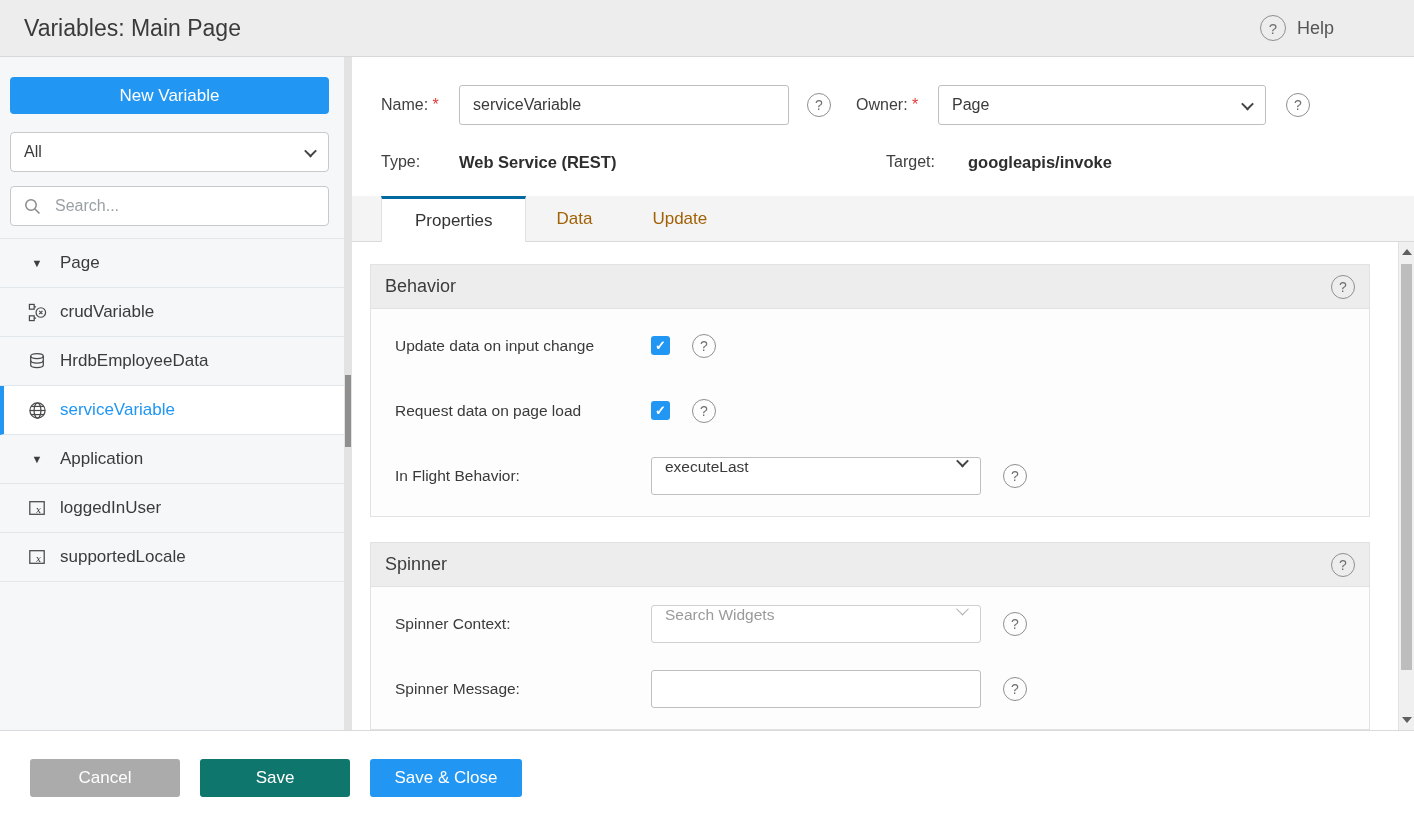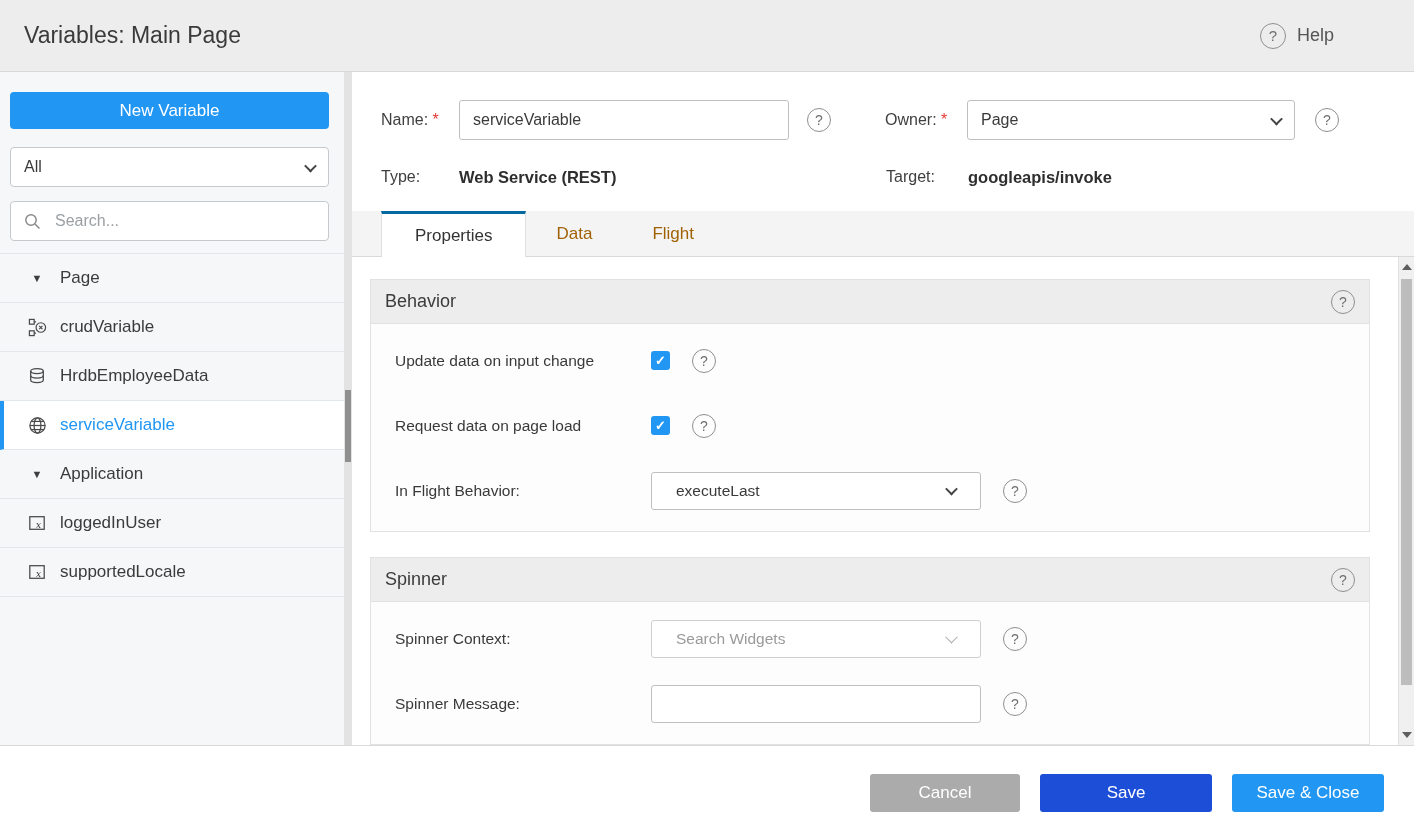--- a/index.html
+++ b/index.html
@@ -4,21 +4,21 @@
 <style>
   * { margin:0; padding:0; box-sizing:border-box; }
   html,body { background:#fff; }
   .screen {
     position:relative; width:1414px; height:839px; overflow:hidden;
     background:#fff; font-family:"Liberation Sans", sans-serif; color:#383838;
   }
 
   
   .hdr {
-    height:72px; background:#ededed; border-bottom:1px solid #d8d8d8;
+    height:57px; background:#ededed; border-bottom:1px solid #d8d8d8;
     display:flex; align-items:center; justify-content:space-between;
     padding:0 80px 0 24px;
     text-align:center;
   }
   .hdr-title { font-size:23px; color:#3a3a3a; }
   .hdr-help { display:flex; align-items:center; gap:11px; font-size:18px; color:#555; cursor:pointer; }
 
   .qicon {
     width:24px; height:24px; border:1.5px solid #8f8f8f; border-radius:50%;
     color:#6f6f6f; display:inline-flex; align-items:center; justify-content:center;
@@ -63,21 +63,21 @@
 
   .side-track { position:absolute; top:0; right:0; bottom:0; width:8px; background:#e3e3e3; }
   .side-thumb { position:absolute; top:318px; right:1px; width:6px; height:72px; background:#8f8f8f; }
 
   
   .main { flex:1; display:flex; flex-direction:column; background:#fff; min-width:0; }
 
   .form { padding:28px 0 0 29px; }
   .frm-row { display:flex; align-items:center; height:40px; margin-bottom:25px; }
   .flabel { width:78px; font-size:16px; color:#3f3f3f; flex-shrink:0; }
-  .flabel2 { width:82px; margin-left:54px; font-size:16px; color:#3f3f3f; flex-shrink:0; }
+  .flabel2 { width:82px; margin-left:25px; font-size:16px; color:#3f3f3f; flex-shrink:0; }
   .req { color:#e53935; }
   .txt-input {
     width:330px; height:40px; border:1px solid #bfbfbf; border-radius:3px;
     padding:0 13px; font-size:16px; font-family:inherit; color:#3a3a3a; outline:none;
   }
   .sel {
     width:328px; height:40px; border:1px solid #bfbfbf; border-radius:3px; background:#fff;
     display:flex; align-items:center; justify-content:space-between; padding:0 13px;
     font-size:16px; color:#3a3a3a; cursor:pointer;
   }
@@ -117,42 +117,42 @@
   .crow-label { width:256px; font-size:15.5px; color:#3a3a3a; flex-shrink:0; }
   .cbx {
     width:19px; height:19px; background:#2196f3; border-radius:3px; color:#fff;
     display:inline-flex; align-items:center; justify-content:center;
     font-size:13px; font-weight:bold; margin-right:22px; cursor:pointer; flex-shrink:0;
   }
   .sel-sm, .inp-sm {
     width:330px; height:38px; border:1px solid #bfbfbf; border-radius:3px; background:#fff;
     font-size:15.5px; color:#3a3a3a; margin-right:22px; flex-shrink:0;
   }
-  .sel-sm { display:flex; align-items:center; justify-content:space-between; padding:0 24px; cursor:pointer; }
+  .sel-sm { display:flex; justify-content:space-between; padding:0 13px; cursor:pointer; }
   .sel-sm.placeholder { color:#9a9a9a; border-color:#cfcfcf; }
   .inp-sm { padding:0 13px; font-family:inherit; outline:none; }
 
   
   .vscroll {
     position:absolute; top:0; right:0; bottom:0; width:16px;
     background:#f0f0f0; border-left:1px solid #e2e2e2;
   }
   .arr { position:absolute; left:3px; width:0; height:0; border-left:5px solid transparent; border-right:5px solid transparent; cursor:pointer; }
   .arr.up { top:7px; border-bottom:6px solid #5f5f5f; }
   .arr.down { bottom:7px; border-top:6px solid #5f5f5f; }
   .vthumb { position:absolute; top:22px; left:2px; width:11px; height:406px; background:#bdbdbd; cursor:grab; }
 
   
   .footer {
     height:95px; background:#fff; border-top:1px solid #dadada;
-    display:flex; align-items:center; justify-content:flex-end; gap:20px; padding:0 30px;
+    display:flex; align-items:center; gap:20px; padding:0 30px;
   }
   .fbtn { height:38px; border:none; border-radius:3px; color:#fff; font-size:17px; font-family:inherit; cursor:pointer; }
   .fbtn.cancel { width:150px; background:#ababab; }
-  .fbtn.save { width:172px; background:#1d4ed8; }
+  .fbtn.save { width:150px; background:#0f766e; }
   .fbtn.saveclose { width:152px; background:#2196f3; }
 </style>
 </head>
 <body>
 
 <div class="screen">
 
   <div class="hdr">
     <div class="hdr-title">Variables: Main Page</div>
     <div class="hdr-help">
@@ -274,21 +274,21 @@
           <span class="flabel">Type:</span>
           <span class="val-wrap bold-val">Web Service (REST)</span>
           <span class="flabel2" style="margin-left:0;">Target:</span>
           <span class="bold-val">googleapis/invoke</span>
         </div>
       </div>
 
       <div class="tabbar">
         <div class="tab active">Properties</div>
         <div class="tab">Data</div>
-        <div class="tab">Flight</div>
+        <div class="tab">Update</div>
       </div>
 
       <div class="content">
 
         <div class="section">
           <div class="sec-hd">
             <span>Behavior</span>
             <span class="qicon">?</span>
           </div>
           <div class="sec-bd">

